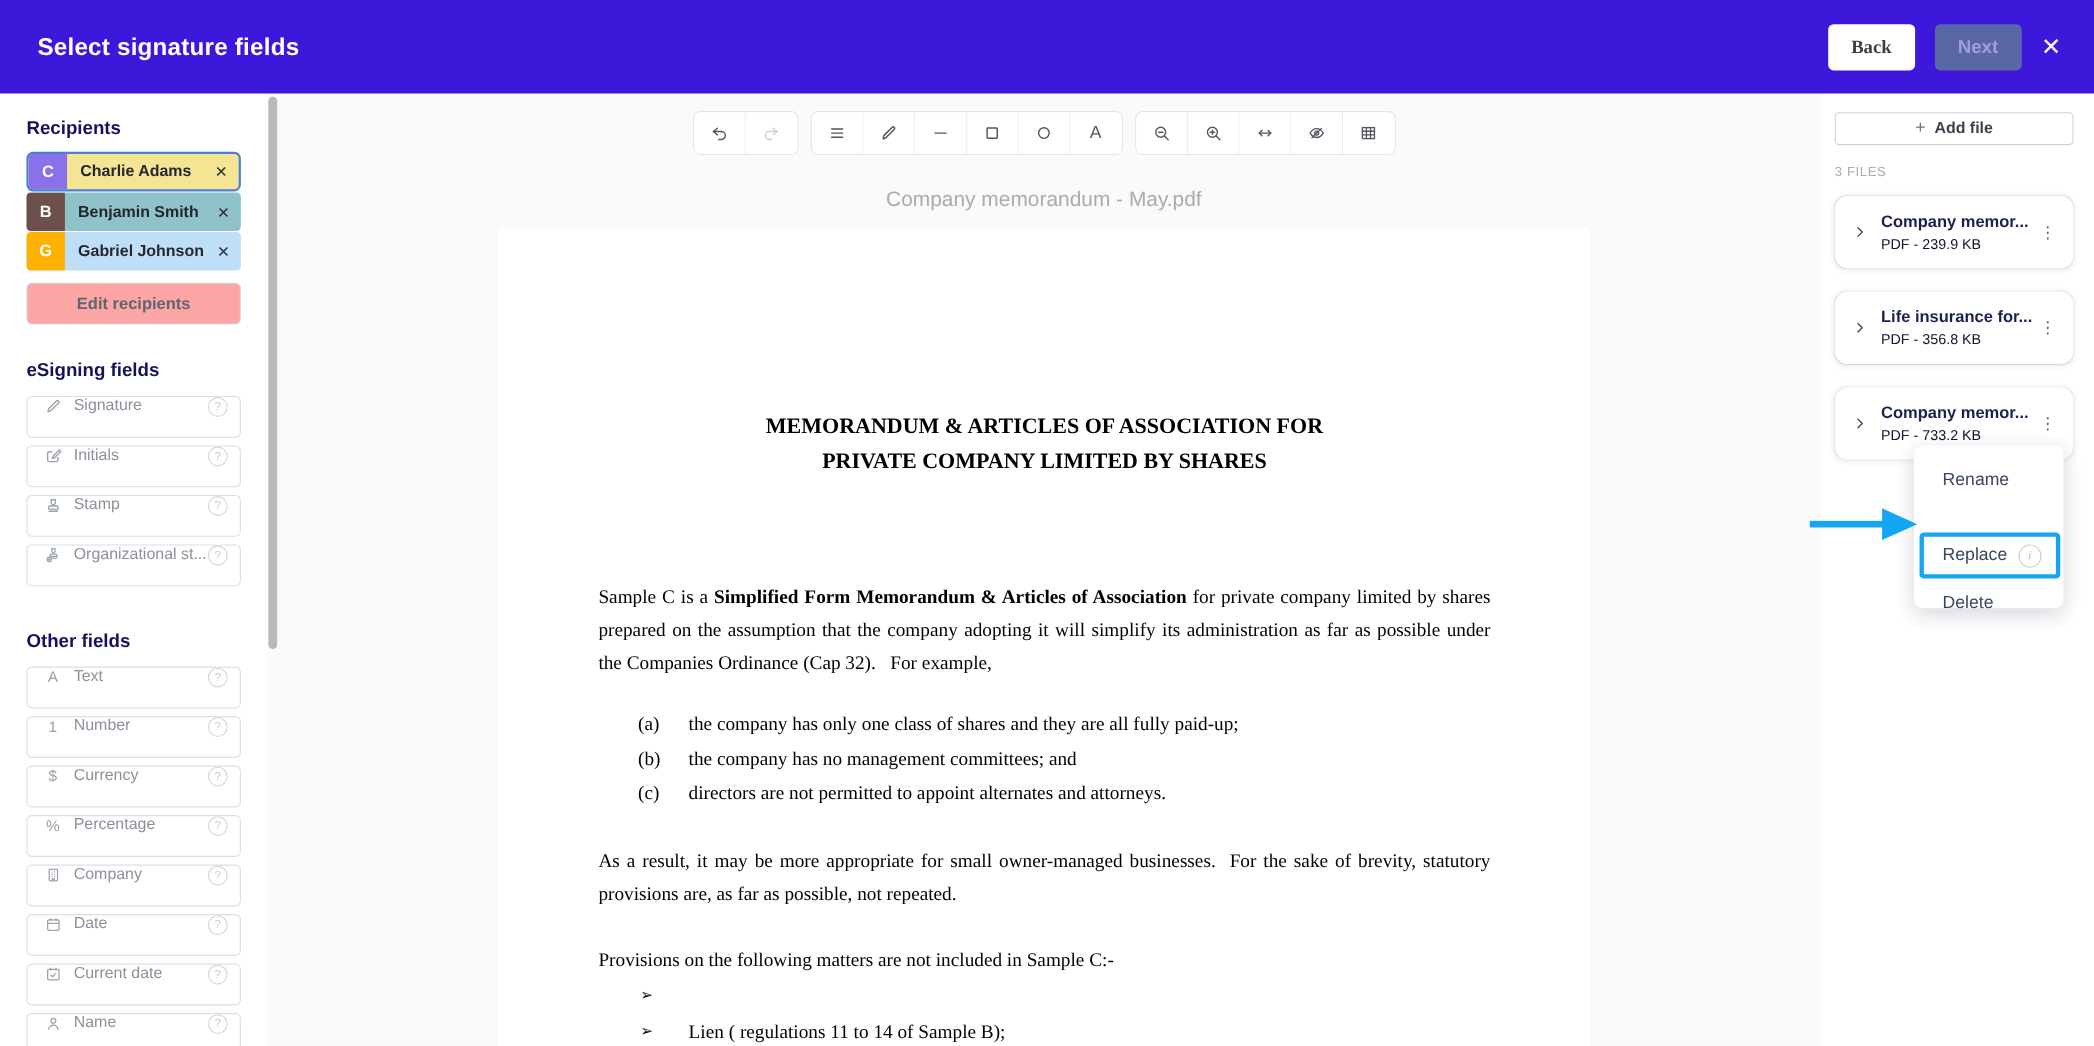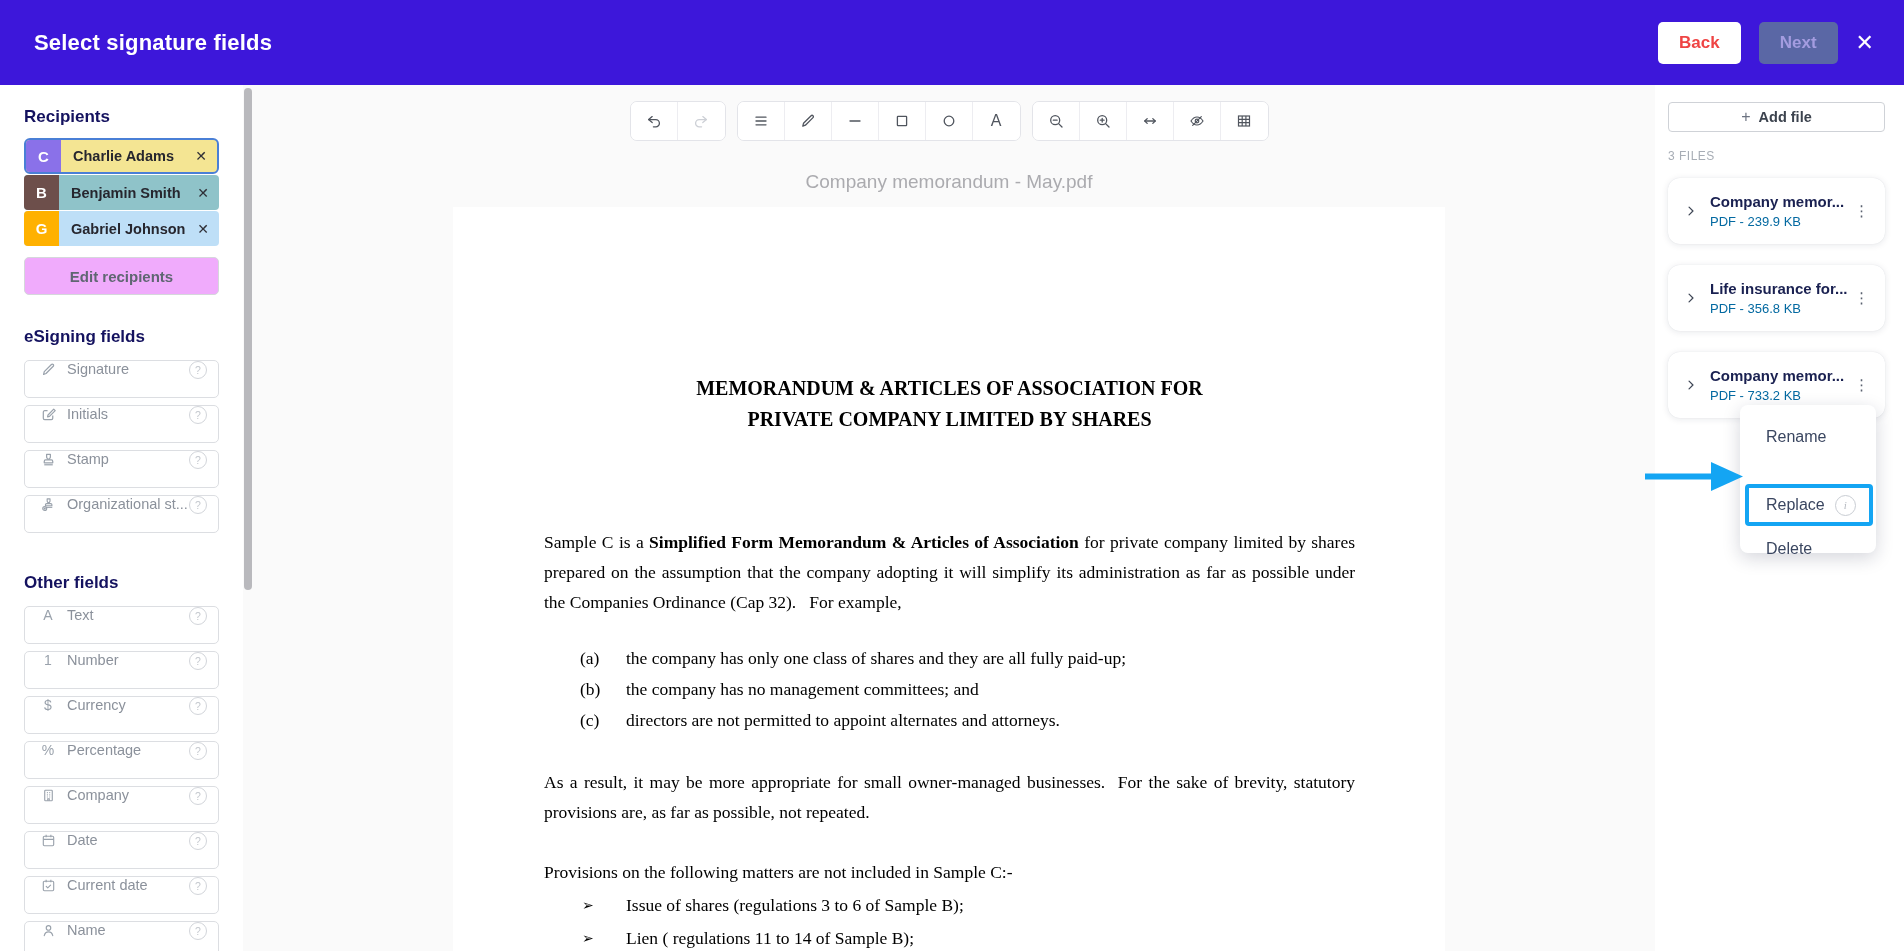--- a/index.html
+++ b/index.html
@@ -7,39 +7,39 @@
   body { font-family:"Liberation Sans", sans-serif; background:#fafafa; position:relative; }
   svg { display:block; }
 
   
   .app-header { position:absolute; top:0; left:0; width:1904px; height:85px;
     display:flex; align-items:center; z-index:10; }
   .app-title { color:#ffffff; font-size:22px; font-weight:800; margin-left:34px; letter-spacing:.2px; }
   .header-actions { margin-left:auto; display:flex; align-items:center; gap:18px; margin-right:30px; }
   .btn { border:none; border-radius:5px; font-size:17px; font-weight:600; padding:11px 21px;
     font-family:"Liberation Sans", sans-serif; cursor:pointer; }
-  .btn-back { background:#ffffff; color:#ef4444; }
+  .btn-back { background:#ffffff; color:#404040;font-family:Liberation Serif, serif; }
   .btn-next { background:#5a67a5; color:#a49ce0; }
   .header-close { color:#ffffff; font-size:22px; font-weight:300; cursor:pointer; line-height:1; }
 
   
   .left-sidebar { position:absolute; top:85px; left:0; width:243px; height:866px;
     background:#ffffff; padding:22px 24px 0 24px; overflow:hidden; z-index:5; }
   .side-heading { color:#14125f; font-size:17px; font-weight:800; line-height:20px; }
   .recipients-list { margin-top:11px; }
   .recipient-row { display:flex; align-items:stretch; height:35px; border-radius:4px;
     overflow:hidden; margin-bottom:1px; cursor:pointer; }
   .recipient-row.selected { height:36px; border:2px solid #4a7fd6; border-radius:6px; }
   .recipient-avatar { width:35px; display:flex; align-items:center; justify-content:center;
     color:#fff; font-weight:700; font-size:15px; flex:0 0 35px; }
   .recipient-body { flex:1; display:flex; align-items:center; padding:0 10px 0 12px; }
   .recipient-name { font-size:14.5px; font-weight:600; color:#26262e; flex:1;
     white-space:nowrap; overflow:hidden; }
   .recipient-remove { font-size:14px; color:#2f2f36; cursor:pointer; font-weight:300; }
-  .btn-edit-recipients { width:100%; height:38px; margin-top:10px; background:#f0abfc;
+  .btn-edit-recipients { width:100%; height:38px; margin-top:10px; background:#fca5a5;
     border:1px solid #d5d7db; border-radius:5px; color:#5f6672; font-size:15px; font-weight:600;
     font-family:"Liberation Sans", sans-serif; cursor:pointer; }
   .fields-heading { margin-top:32px; }
   .fields-heading-2 { margin-top:40px; }
   .field-list { margin-top:13px; }
   .field-item { height:38px; background:#fff; border:1px solid #dcdee2; border-radius:5px;
     display:flex; padding:0 11px 0 13px; margin-bottom:7px; cursor:grab; }
   .field-icon { width:20px; display:flex; justify-content:center; color:#9aa2ac; flex:0 0 20px; }
   .field-glyph { font-size:14px; color:#9aa2ac; font-weight:400; }
   .field-label { font-size:14.5px; color:#8b919b; margin-left:9px; flex:1;
@@ -88,21 +88,21 @@
     justify-content:center; gap:8px; }
   .plus-glyph { color:#6b7280; font-size:16px; font-weight:400; }
   .files-count { margin-top:17px; font-size:12px; color:#a7adb5; letter-spacing:.5px; }
   .file-card { margin-top:15px; height:66px; background:#fff; border-radius:12px;
     box-shadow:0 1px 7px rgba(20,30,60,.10), 0 0 1px rgba(20,30,60,.12);
     display:flex; align-items:center; padding:0 12px 0 16px; cursor:pointer; }
   .file-card + .file-card { margin-top:21px; }
   .file-chevron { color:#3f4756; flex:0 0 16px; cursor:pointer; }
   .file-info { flex:1; margin-left:10px; overflow:hidden; }
   .file-name { font-size:15px; font-weight:700; color:#1a2151; white-space:nowrap; overflow:hidden; }
-  .file-meta { font-size:13px; color:#0369a1; margin-top:3px; }
+  .file-meta { font-size:13px; color:#0f172a; margin-top:3px; }
   .file-kebab { color:#5a6270; font-size:15px; cursor:pointer; padding:2px 4px; }
 
   
   .context-menu { position:absolute; left:1740px; top:405px; width:136px; height:148px;
     background:#ffffff; border-radius:8px; box-shadow:0 5px 18px rgba(20,30,60,.18);
     z-index:50; padding-top:11px; }
   .menu-item { height:42px; display:flex; align-items:center; padding-left:26px;
     font-size:16px; color:#3a4660; cursor:pointer; }
   .menu-item.highlighted { border:4px solid #14a5f3; border-radius:4px;
     margin:2px 3px 2px 5px; padding-left:17px; gap:10px; }
@@ -400,21 +400,20 @@
         <span>directors are not permitted to appoint alternates and attorneys.</span>
       </div>
     </div>
 
     <p class="doc-p doc-p2">As a result, it may be more appropriate for small owner-managed businesses.&nbsp; For the sake of brevity, statutory provisions are, as far as possible, not repeated.</p>
     <p class="doc-p doc-p3">Provisions on the following matters are not included in Sample C:-</p>
 
     <div class="doc-bullets">
       <div class="doc-bullet">
         <span class="doc-bullet-glyph">➢</span>
-        <span>Issue of shares (regulations 3 to 6 of Sample B);</span>
       </div>
       <div class="doc-bullet">
         <span class="doc-bullet-glyph">➢</span>
         <span>Lien ( regulations 11 to 14 of Sample B);</span>
       </div>
       <div class="doc-bullet">
         <span class="doc-bullet-glyph">➢</span>
         <span>Calls on Shares (regulations 15 to 21 of Sample B);</span>
       </div>
     </div>

